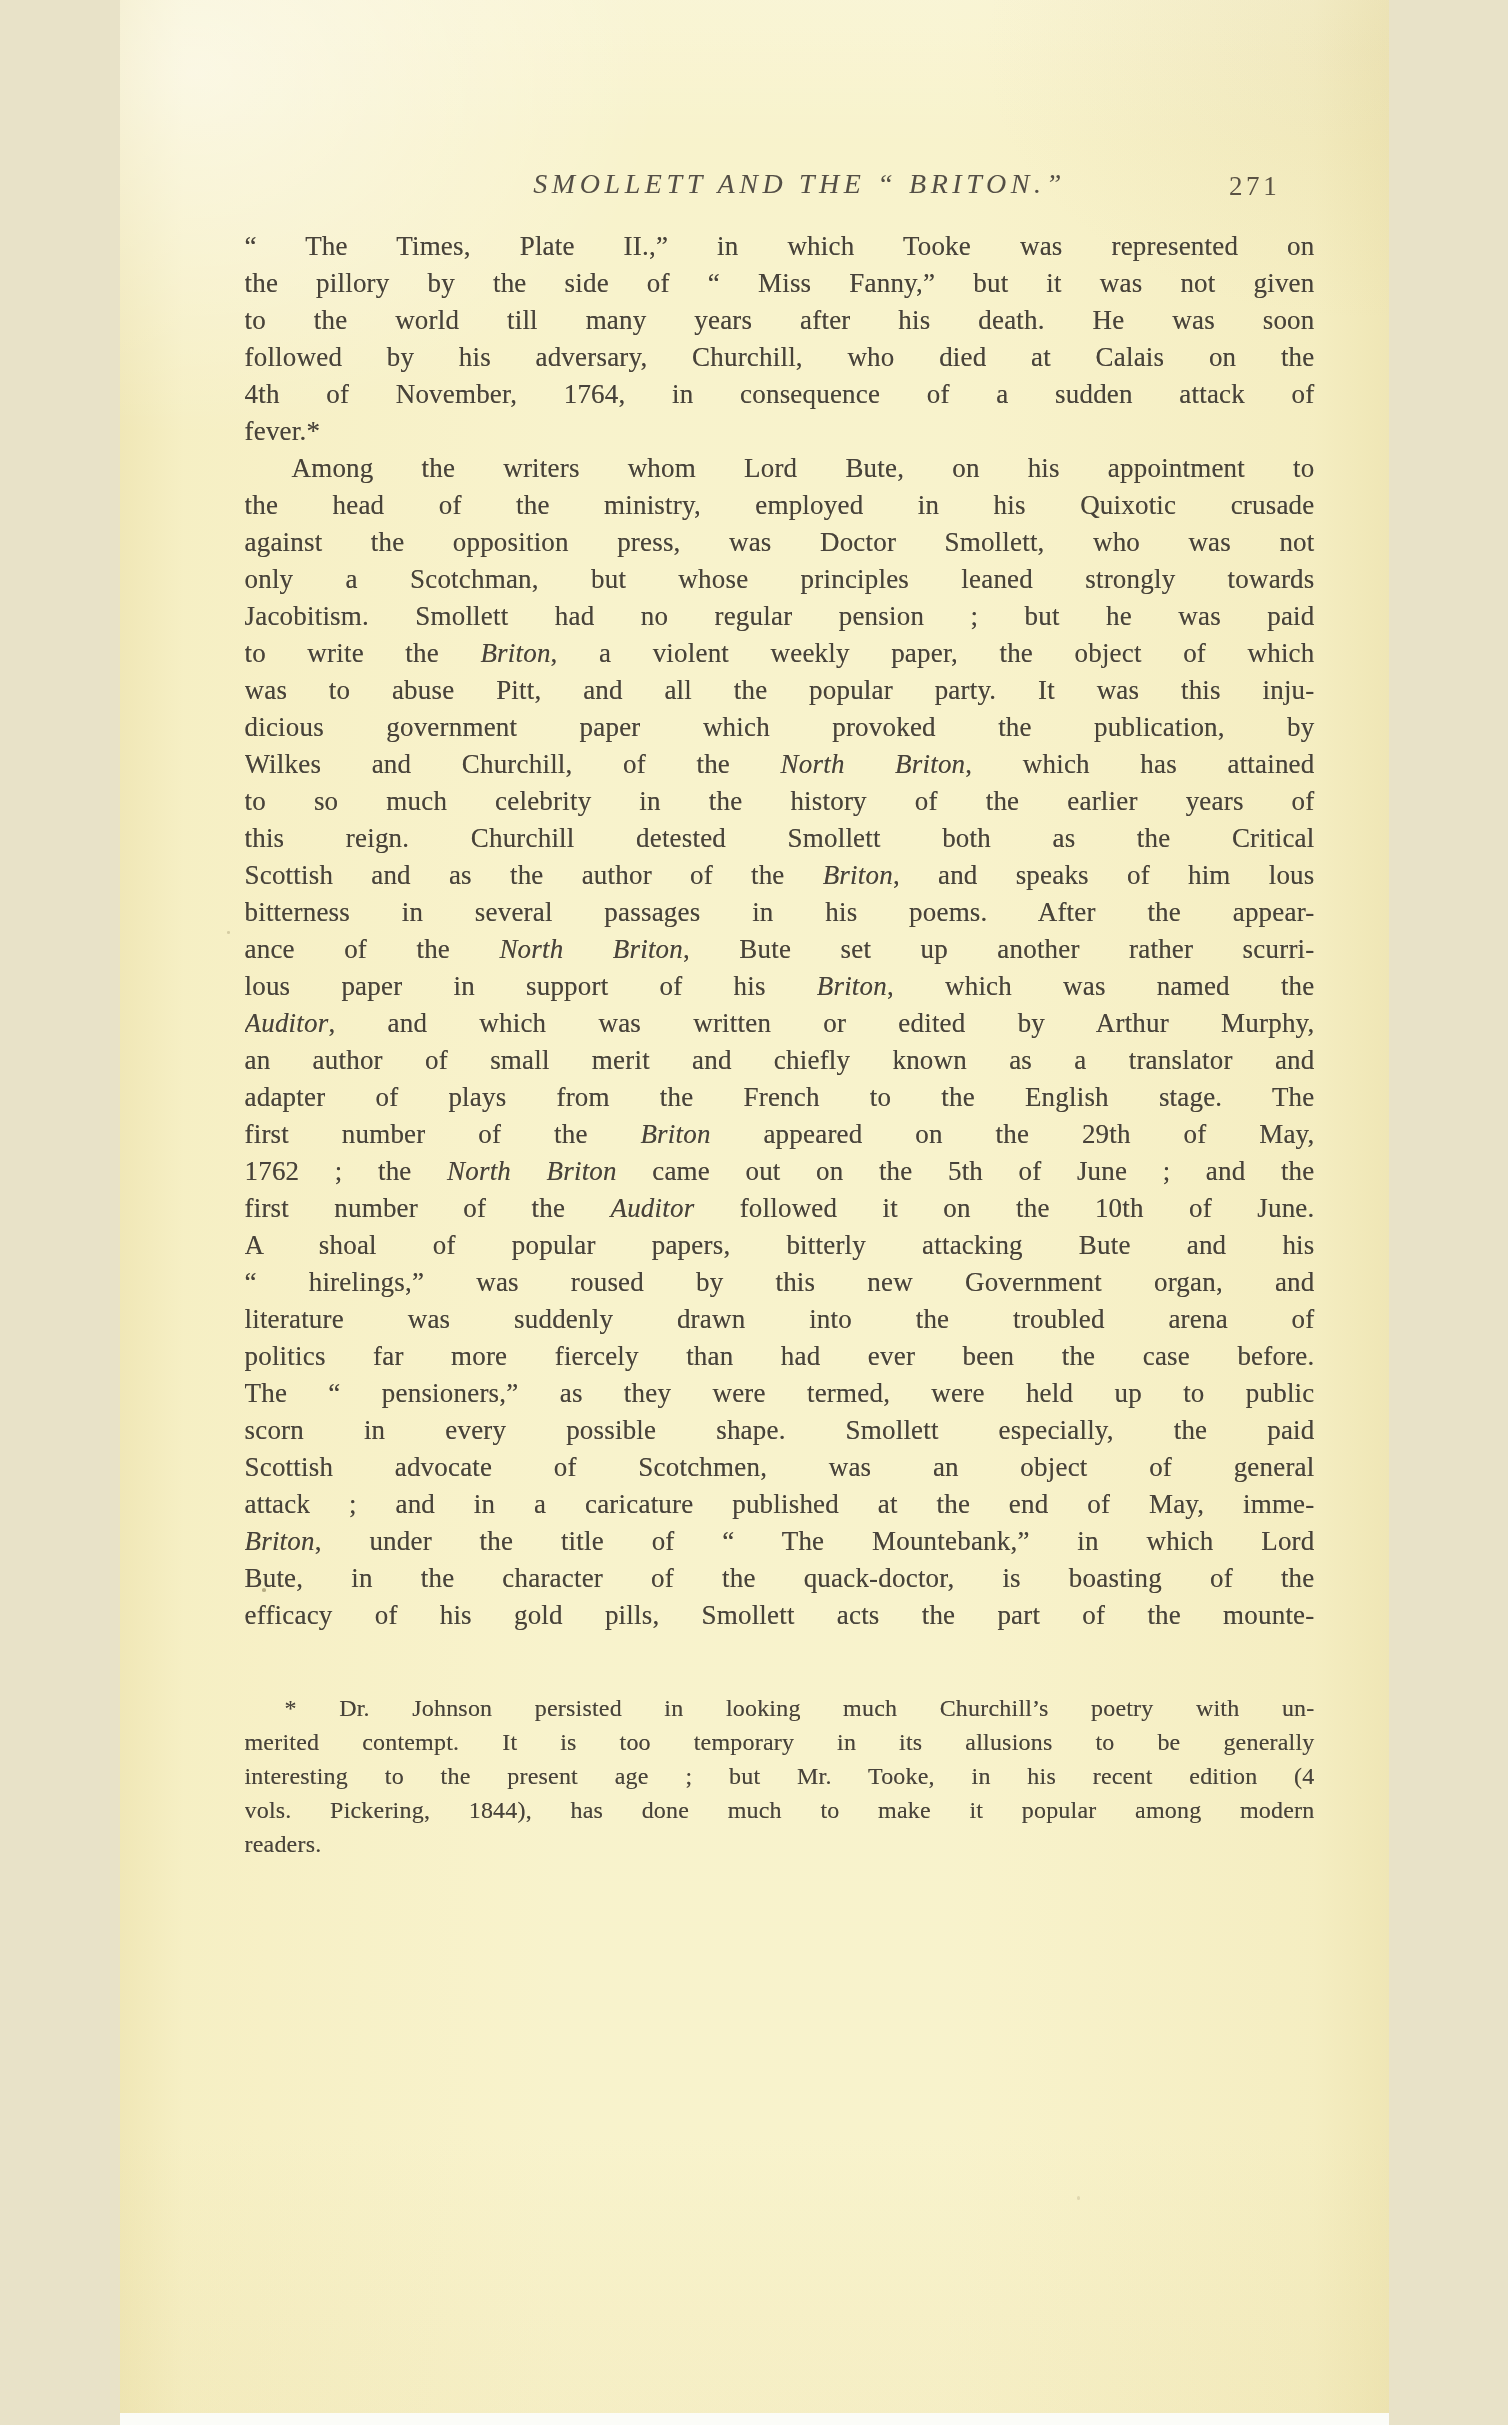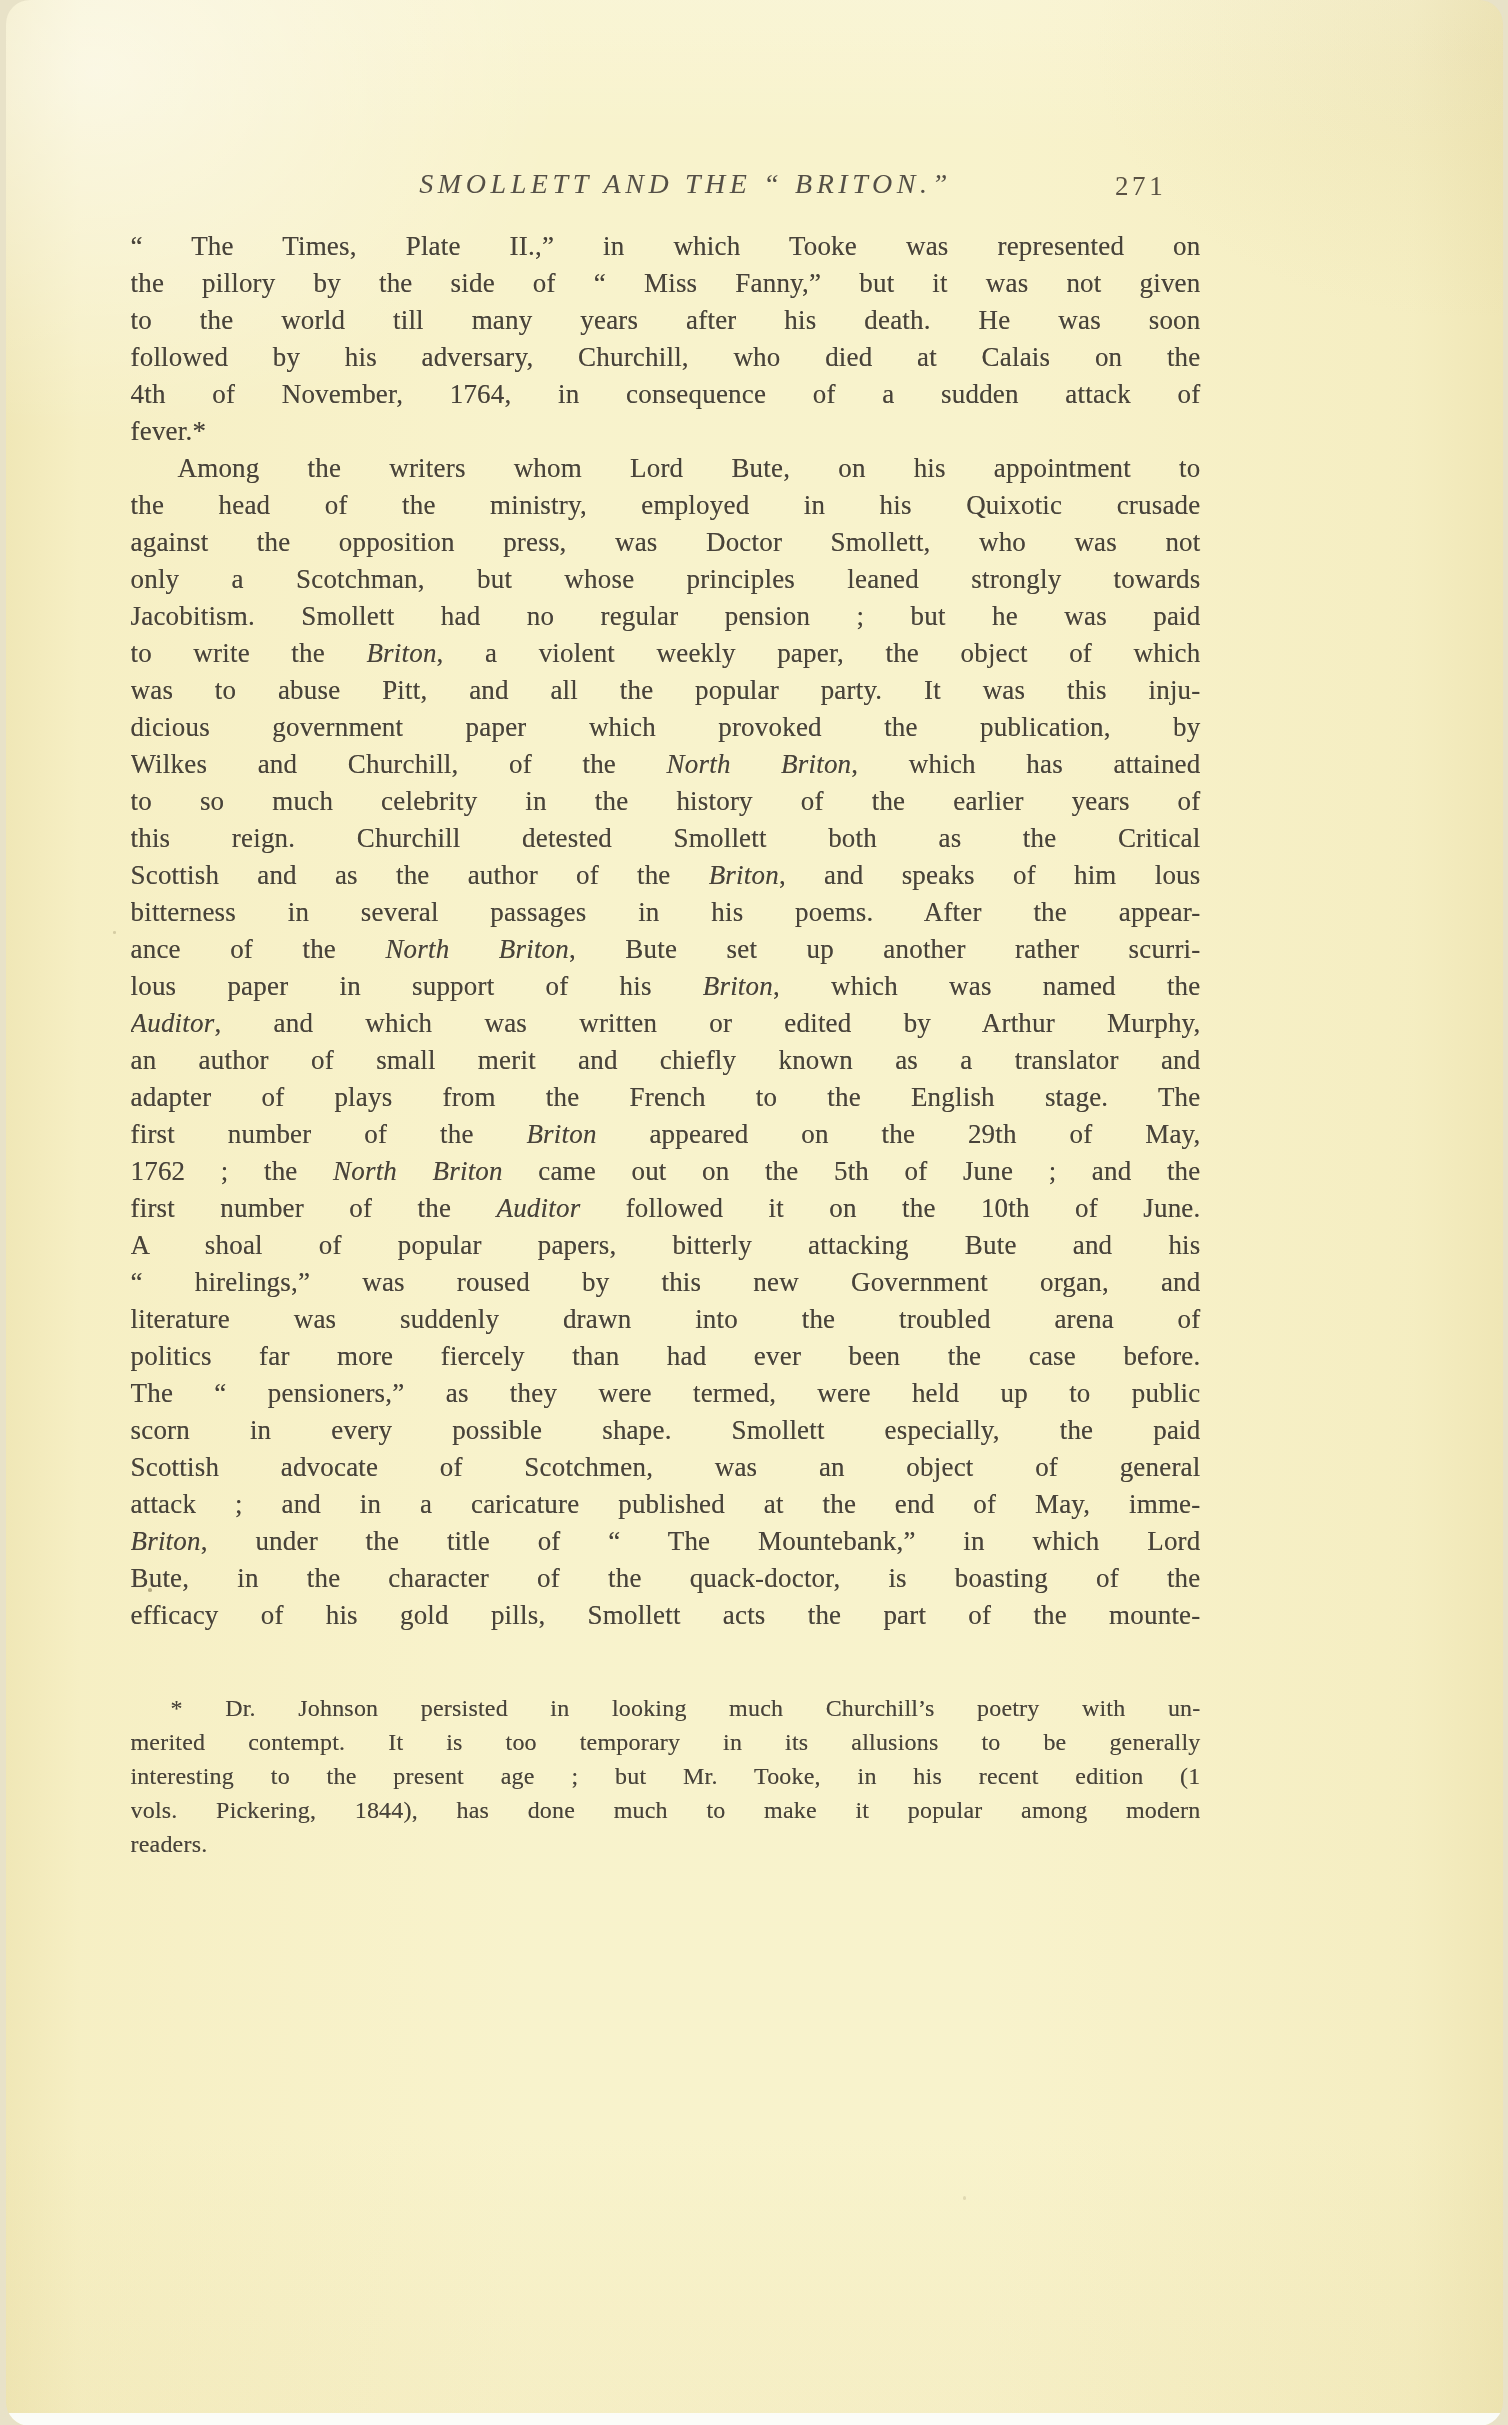--- a/index.html
+++ b/index.html
@@ -1,31 +1,30 @@
 <!DOCTYPE html>
 <html style="font-size:14.6px"><head>
 <meta charset="utf-8">
 <style>
   * { margin: 0; padding: 0; box-sizing: border-box; }
   html, body { background: #e8e2c8; }
   .page {
     position: relative;
-    width: 1497px;
+    width: 1269px;
     height: 2426px;
     margin: 0 auto;
     overflow: hidden;
     font-family: "Liberation Serif", "DejaVu Serif", serif;
     color: #48433a;
     background:
       radial-gradient(ellipse 749px 584px at 6% 3%, rgba(255,255,255,0.50), rgba(255,255,255,0) 62%),
       radial-gradient(ellipse 639px 456px at 98% 2%, rgba(196,176,116,0.10), rgba(196,176,116,0) 60%),
       linear-gradient(90deg, rgba(222,206,140,0.30) 0%, rgba(222,206,140,0.08) 5%, rgba(255,255,255,0.06) 35%, rgba(255,255,255,0.06) 65%, rgba(216,199,130,0.10) 94%, rgba(216,199,130,0.28) 100%),
       linear-gradient(180deg, rgba(255,255,255,0.18) 0%, rgba(255,255,255,0) 6%, rgba(255,255,255,0) 88%, rgba(234,222,168,0.25) 100%),
       #f8f2c9;
-    border-radius: 24px;
   }
   .bottom-scan-strip {
     position: absolute; left: 0; bottom: 0; width: 100%; height: 12.8px;
     background: #fbfcf8;
   }
   .speck { position: absolute; border-radius: 50%; background: rgba(128,114,76,0.55); }
   .speck.s1 { left: 142px; top: 1588px; width: 4.6px; height: 3.7px; }
   .speck.s2 { left: 107px; top: 931px; width: 3.7px; height: 2.7px; opacity: .5; }
   .speck.s3 { left: 957px; top: 2196px; width: 3.7px; height: 3.7px; opacity: .35; }
 
@@ -124,21 +123,21 @@
         <div class="line"><span>Scottish advocate of Scotchmen, was an object of general</span></div>
         <div class="line"><span>attack ; and in a caricature published at the end of May, imme-</span></div>
         <div class="line"><span class="em">Briton</span><span>, under the title of “ The Mountebank,” in which Lord</span></div>
         <div class="line"><span>Bute, in the character of the quack-doctor, is boasting of the</span></div>
         <div class="line"><span>efficacy of his gold pills, Smollett acts the part of the mounte-</span></div>
       </div>
 
     <div class="footnote">
         <div class="line indent"><span>* Dr. Johnson persisted in looking much Churchill’s poetry with un-</span></div>
         <div class="line"><span>merited contempt.  It is too temporary in its allusions to be generally</span></div>
-        <div class="line"><span>interesting to the present age ; but Mr. Tooke, in his recent edition (1</span></div>
+        <div class="line"><span>interesting to the present age ; but Mr. Tooke, in his recent edition (4</span></div>
         <div class="line"><span>vols. Pickering, 1844), has done much to make it popular among modern</span></div>
         <div class="line no-just"><span>readers.</span></div>
       </div>
 
   </div>
 
   <span class="speck s1"></span>
   <span class="speck s2"></span>
   <span class="speck s3"></span>
   <div class="bottom-scan-strip"></div>

